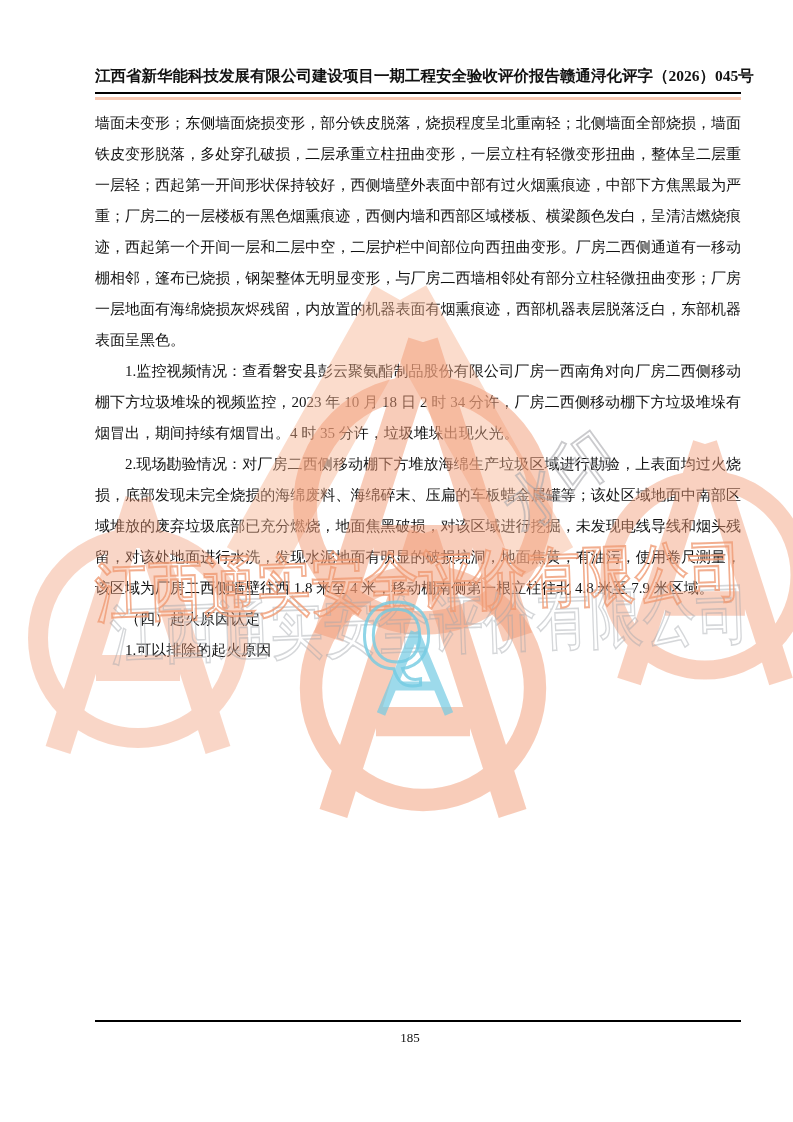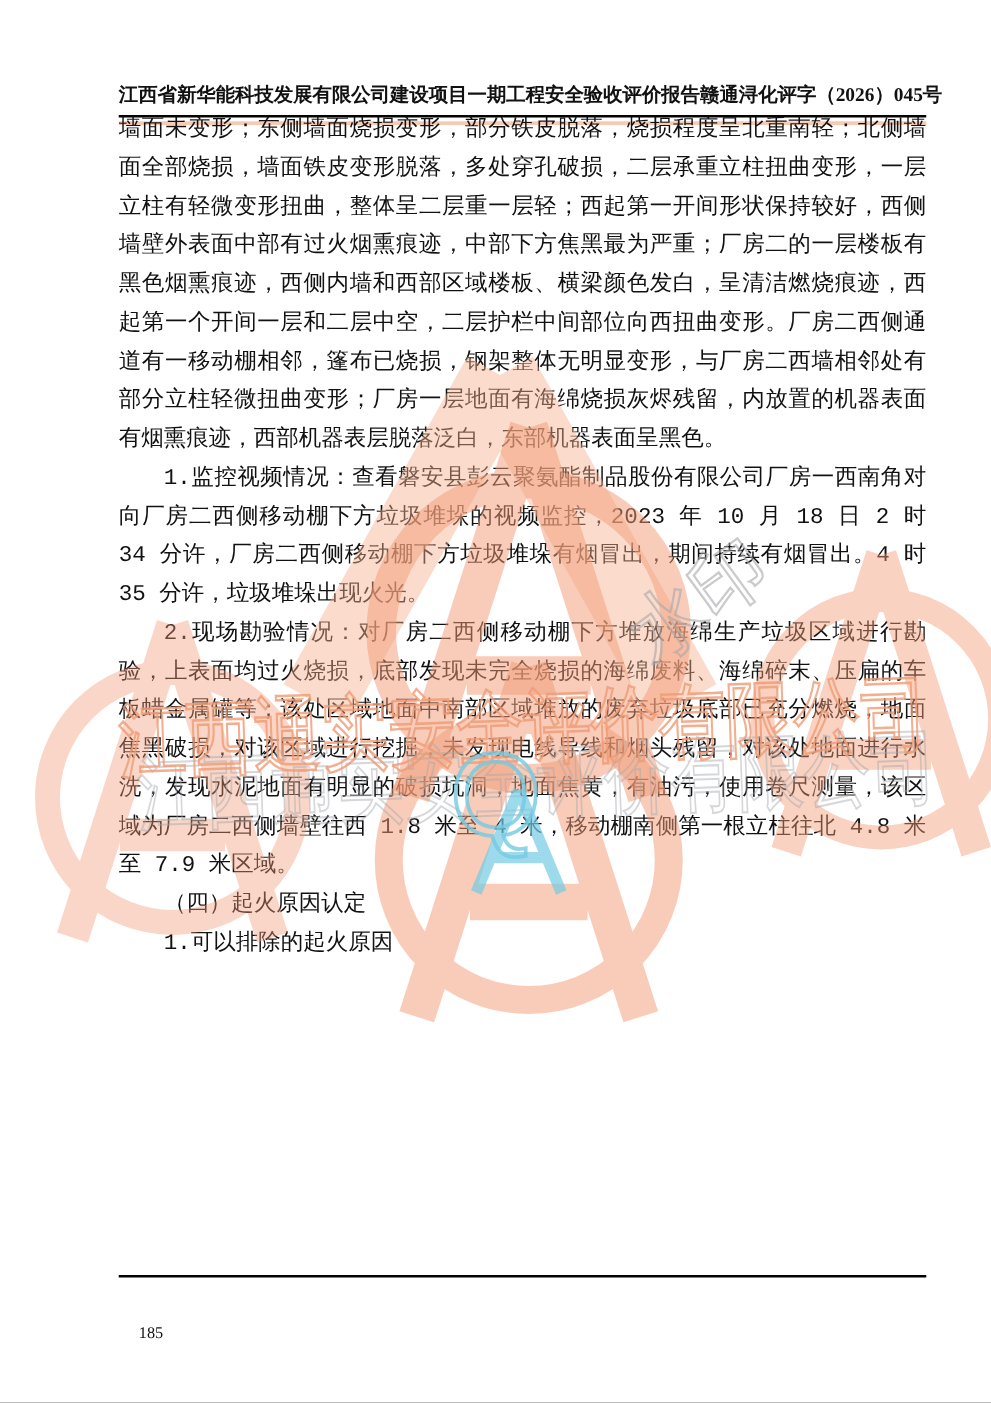--- a/index.html
+++ b/index.html
@@ -19,32 +19,32 @@
     font-size:15.5px;font-weight:bold;white-space:nowrap;
   }
   .header-rule{
     position:absolute;left:95px;top:92px;width:646px;height:2px;background:#000;
   }
   .header-underband{
     position:absolute;left:95px;top:97px;width:646px;height:3px;background:#f6b79a;opacity:.75;
   }
   
   .doc-body{
-    position:absolute;left:95px;top:89px;width:646px;
-    font-size:18px;line-height:31px;text-align:justify;font-family:Liberation Mono, monospace;
+    position:absolute;left:95px;top:108px;width:646px;
+    font-size:15px;line-height:31px;text-align:justify;
   }
   .doc-body p{margin:0;padding:0;}
   .indent{text-indent:2em;}
   
   .footer-rule{
     position:absolute;left:95px;top:1020px;width:646px;height:2px;background:#000;
   }
   .page-number{
-    position:absolute;left:111px;top:1030px;width:646px;
-    font-size:13px;margin-top:28px;
+    position:absolute;left:87px;top:1030px;width:646px;
+    text-align:center;font-size:13px;
   }
   
   .watermark{
     position:absolute;left:0;top:0;width:793px;height:1122px;
     pointer-events:none;
   }
 </style>
 </head>
 <body>
 

